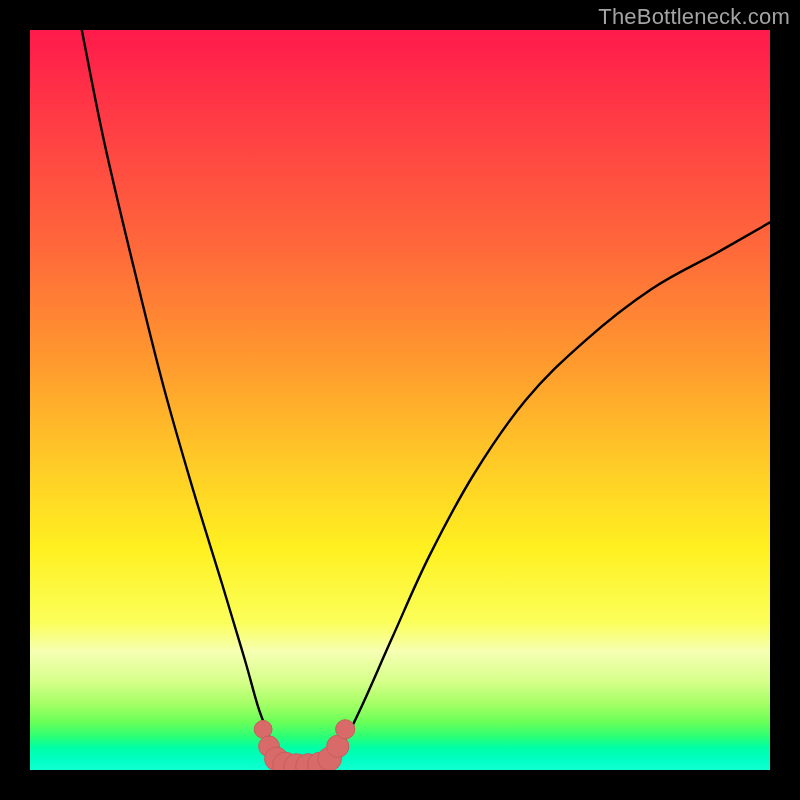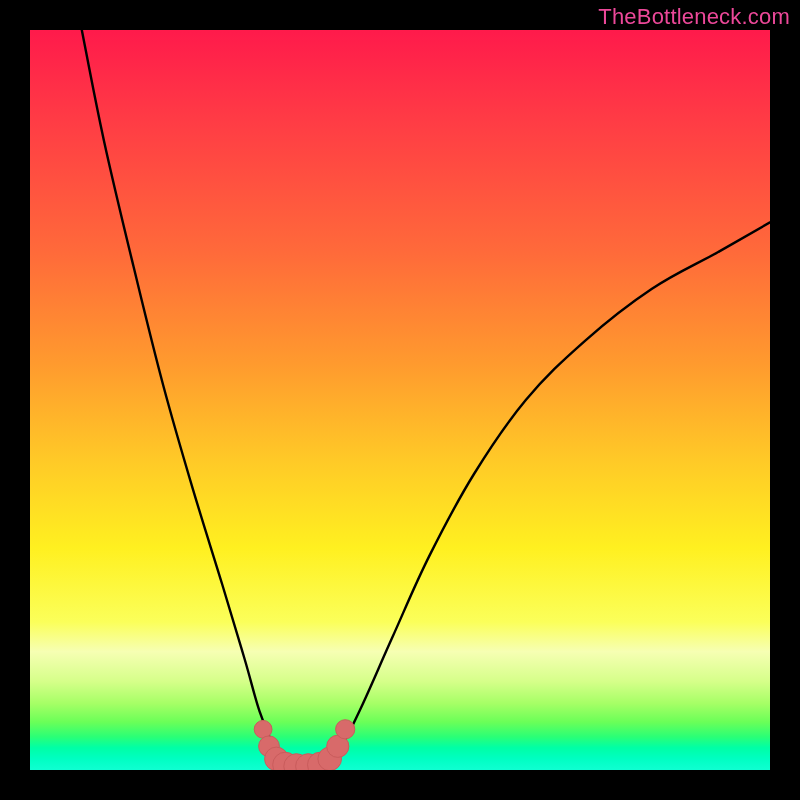--- a/index.html
+++ b/index.html
@@ -39,21 +39,21 @@
       #2bff76 95.5%,
       #00ffa6 97%,
       #00ffc2 98.5%,
       #10ffd2 100%
     );
   }
   .watermark {
     position: absolute;
     top: 4px;
     right: 10px;
-    color: #ec4899;
+    color: #a3a3a3;
     font-size: 22px;
     font-weight: 500;
     letter-spacing: 0.2px;
     user-select: none;
   }
   svg.curves {
     position: absolute;
     inset: 0;
   }
 </style>

